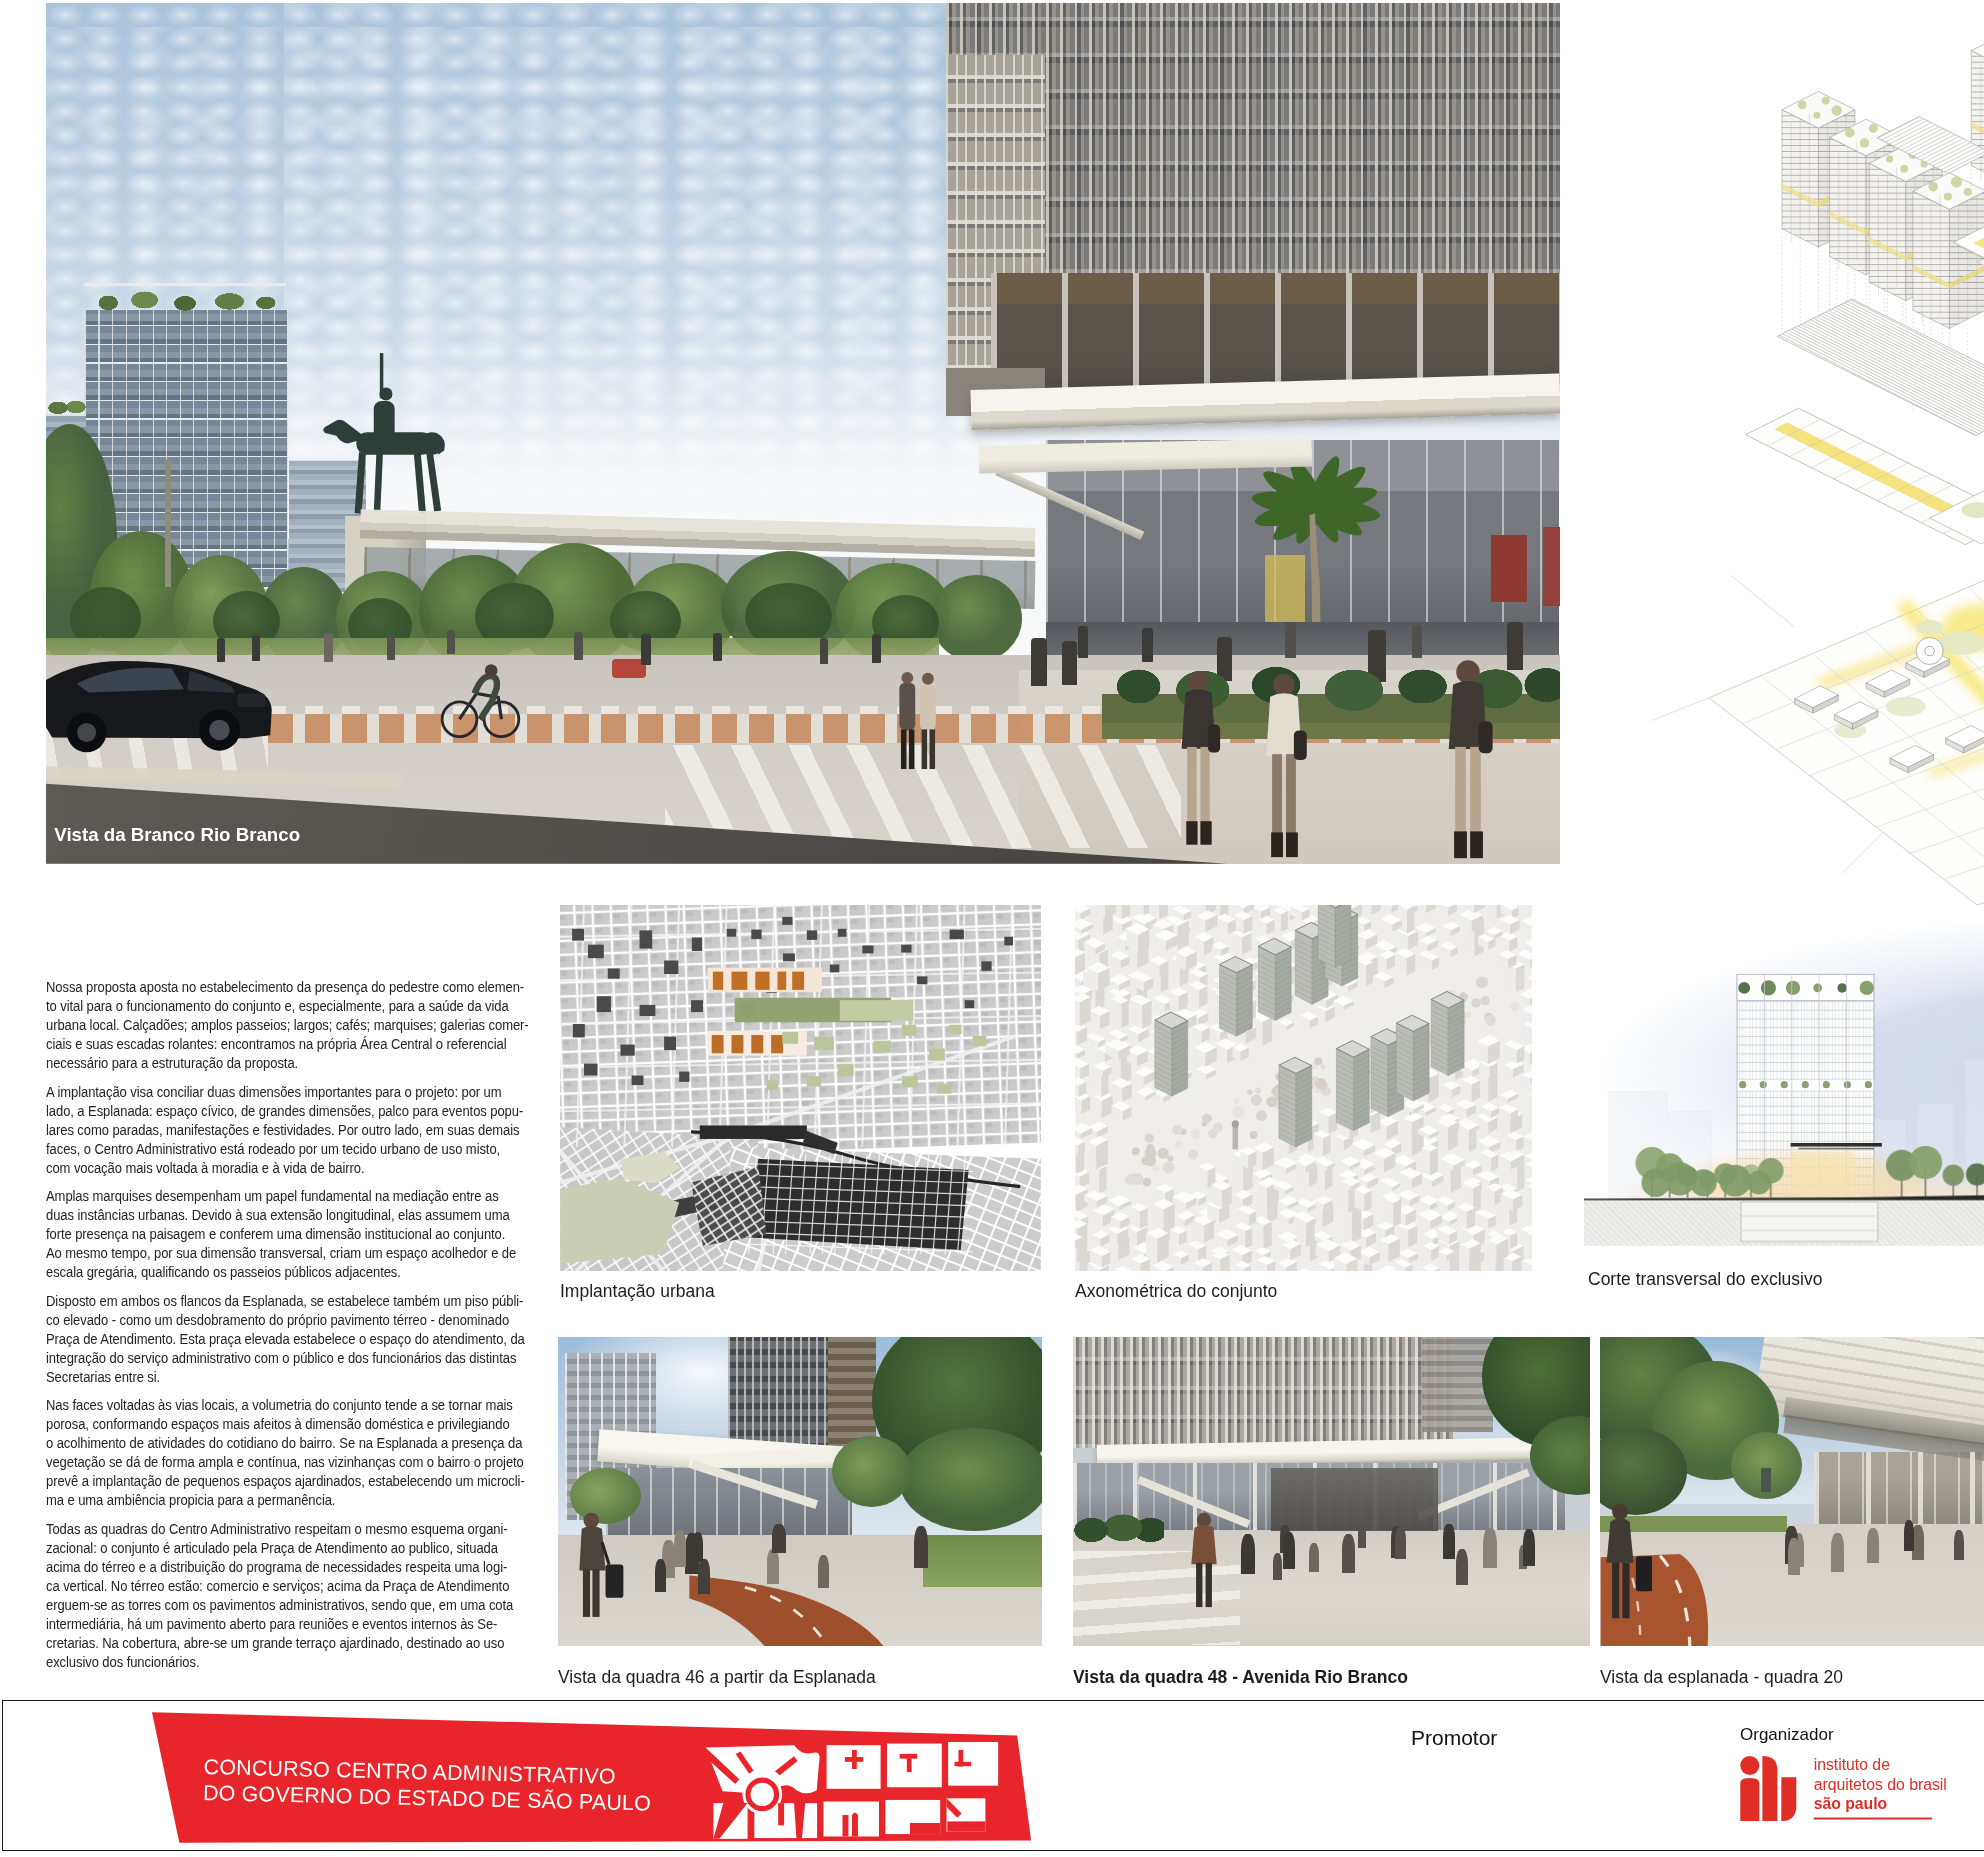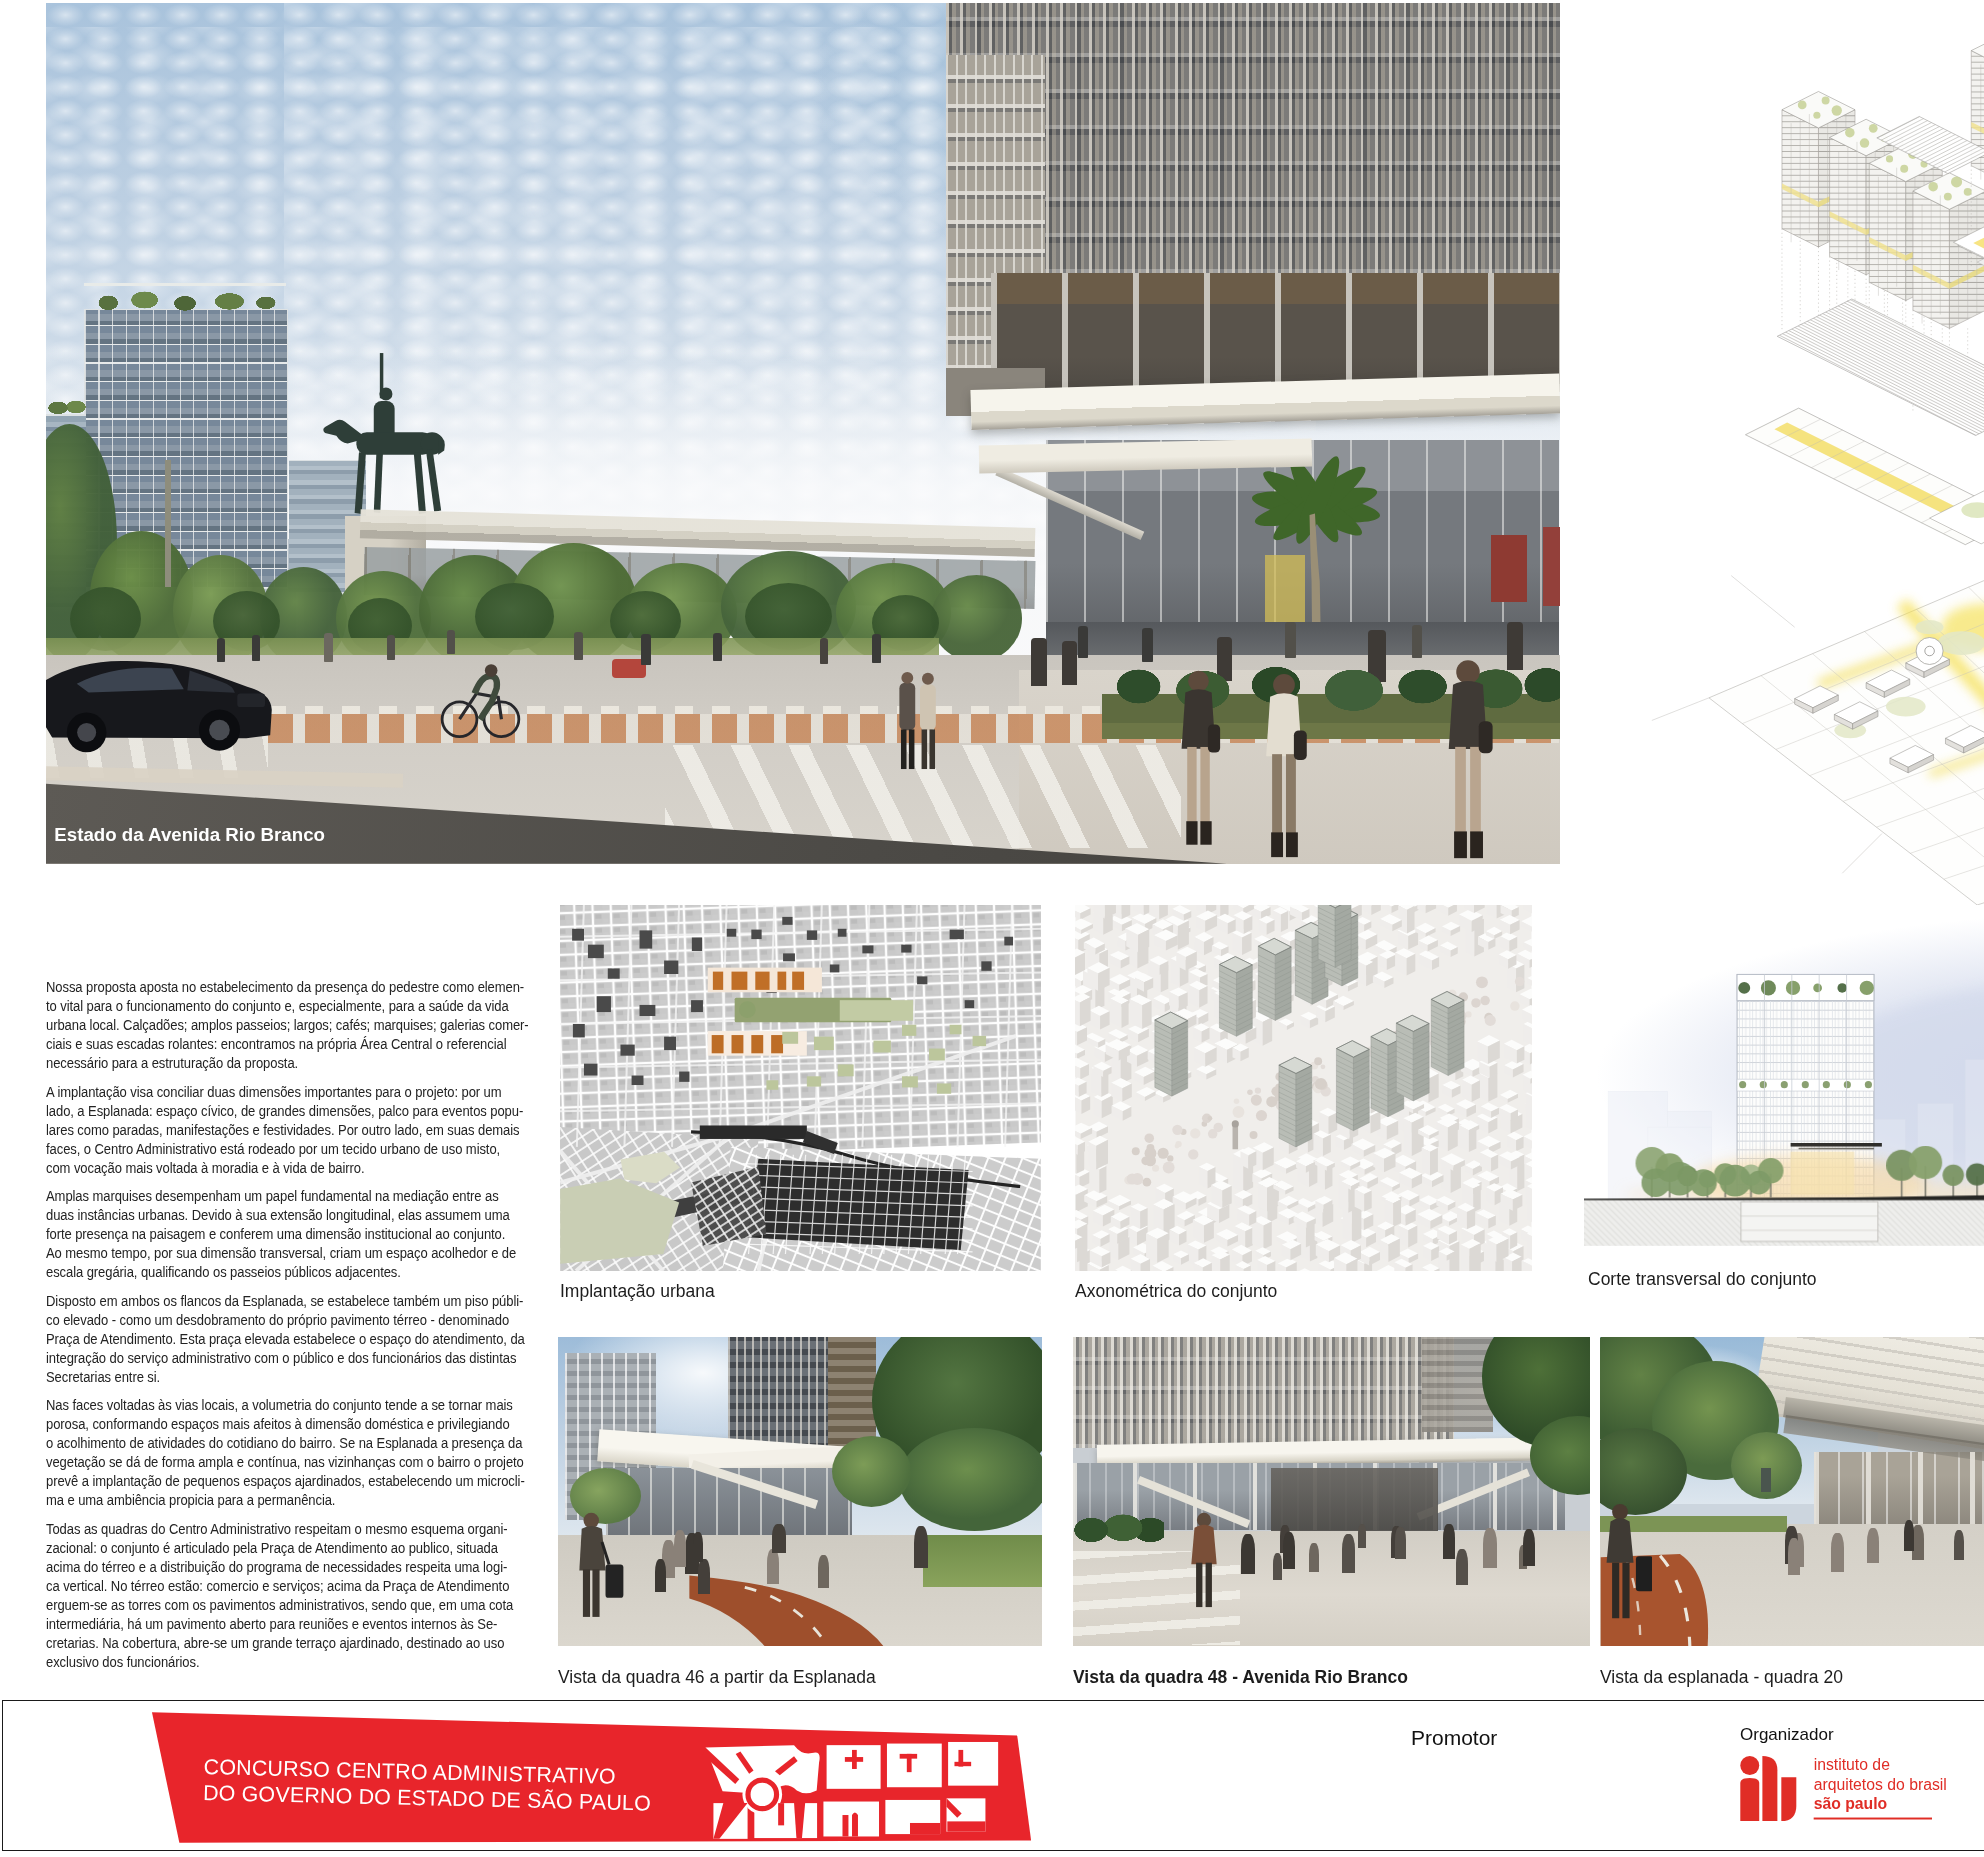--- a/index.html
+++ b/index.html
@@ -240,21 +240,21 @@
         <rect x="54" y="168" width="20" height="160" fill="#b9a58f"></rect>
 <rect x="24" y="326" width="24" height="50" fill="#2a241f"></rect>
         <rect x="54" y="326" width="24" height="50" fill="#2a241f"></rect>
 <rect x="70" y="120" width="26" height="60" rx="10" fill="#2e2925"></rect>
 </svg>
       <div class="abs" style="left:985px;top:635px;width:16px;height:48px;background:#3e3a36;border-radius:4px 4px 0 0;"></div>
       <div class="abs" style="left:1016px;top:638px;width:15px;height:44px;background:#3e3a36;border-radius:4px 4px 0 0;"></div>
       <div class="abs" style="left:1322px;top:627px;width:17.5px;height:52px;background:#3e3a36;border-radius:4px 4px 0 0;"></div>
       <div class="abs" style="left:1461px;top:619px;width:16px;height:48px;background:#3e3a36;border-radius:4px 4px 0 0;"></div>
       <div class="abs" style="left:1171px;top:634px;width:14.7px;height:44px;background:#3e3a36;border-radius:4px 4px 0 0;"></div>
-      <div class="abs" style="left:8.3px;top:821px;font-size:18.7px;font-weight:bold;color:#fff;">Estado da Avenida Rio Branco</div>
+      <div class="abs" style="left:8.3px;top:821px;font-size:18.7px;font-weight:bold;color:#fff;">Vista da Branco Rio Branco</div>
     </div>
 
 <svg class="abs" style="left:1628px;top:8px;" width="1004" height="909" viewBox="0 0 2530 2290">
       <defs>
 <pattern id="hfl" width="6" height="15" patternUnits="userSpaceOnUse">
  <rect width="6" height="15" fill="#f3f2ef"></rect>
           <rect y="0" width="6" height="2.5" fill="#b5b3ae"></rect>
 </pattern>
 <pattern id="hfl2" width="6" height="15" patternUnits="userSpaceOnUse">
  <rect width="6" height="15" fill="#e9e8e4"></rect>
@@ -2555,21 +2555,21 @@
         <rect x="1548" y="748" width="350" height="108"></rect>
       </g>
       <g stroke="#c9c7c2" stroke-width="1.5">
         <line x1="395" y1="784" x2="740" y2="784"></line>
         <line x1="395" y1="820" x2="740" y2="820"></line>
         <line x1="1548" y1="788" x2="1898" y2="788"></line>
         <line x1="1548" y1="828" x2="1898" y2="828"></line>
       </g>
     </svg>
 
-<div class="abs cap" style="left:1588px;top:1269px;">Corte transversal do conjunto</div>
+<div class="abs cap" style="left:1588px;top:1269px;">Corte transversal do exclusivo</div>
 
 <div class="abs" style="left:558px;top:1337px;width:484px;height:309px;overflow:hidden;background:#c9d4de;">
       <div class="abs" style="left:0;top:0;width:484px;height:198px;background:
  radial-gradient(198px 103px at 30% 18%, rgba(255,255,255,.9) 0%, rgba(255,255,255,0) 70%),
  linear-gradient(180deg,#9dbcd9 0%,#bccfe2 45%,#dde6ee 100%);"></div>
       <div class="abs" style="left:7.1px;top:16px;width:91px;height:167px;background:
  repeating-linear-gradient(90deg, rgba(255,255,255,.7) 0 2px, rgba(0,0,0,0) 2px 12px),
  repeating-linear-gradient(0deg, #8f959b 0 4.8px, #aab0b5 4.8px 12px);"></div>
       <div class="abs" style="left:170px;top:0;width:131px;height:153px;background:
  repeating-linear-gradient(90deg, rgba(215,212,205,.75) 0 2px, rgba(0,0,0,0) 2px 8px),

